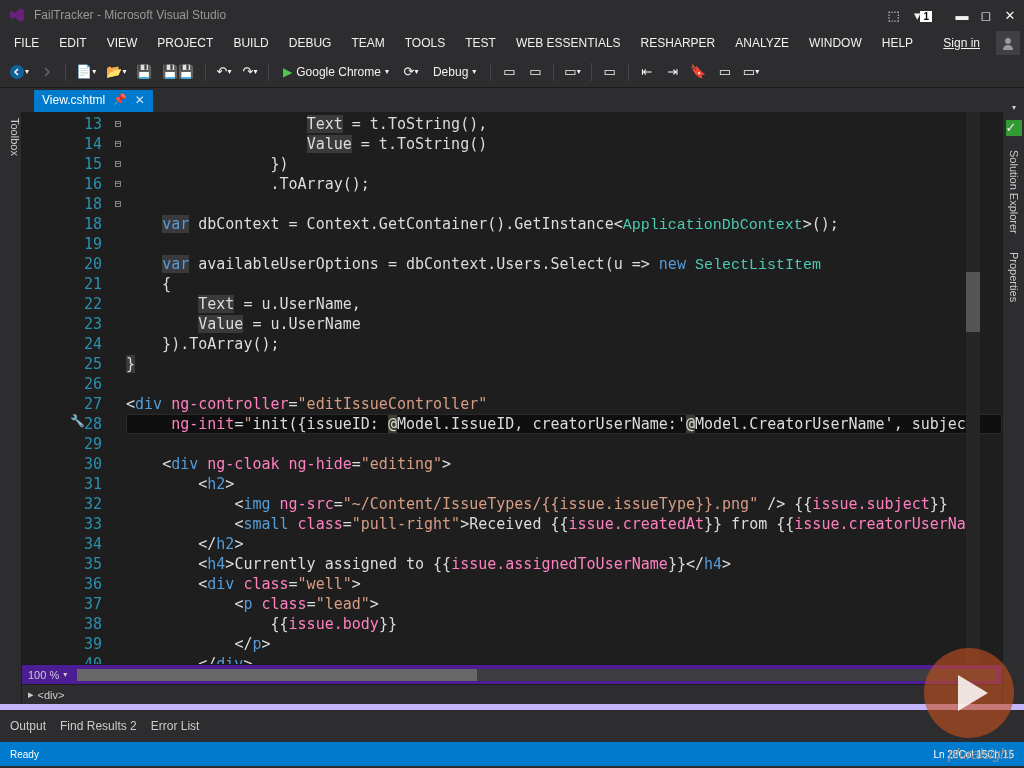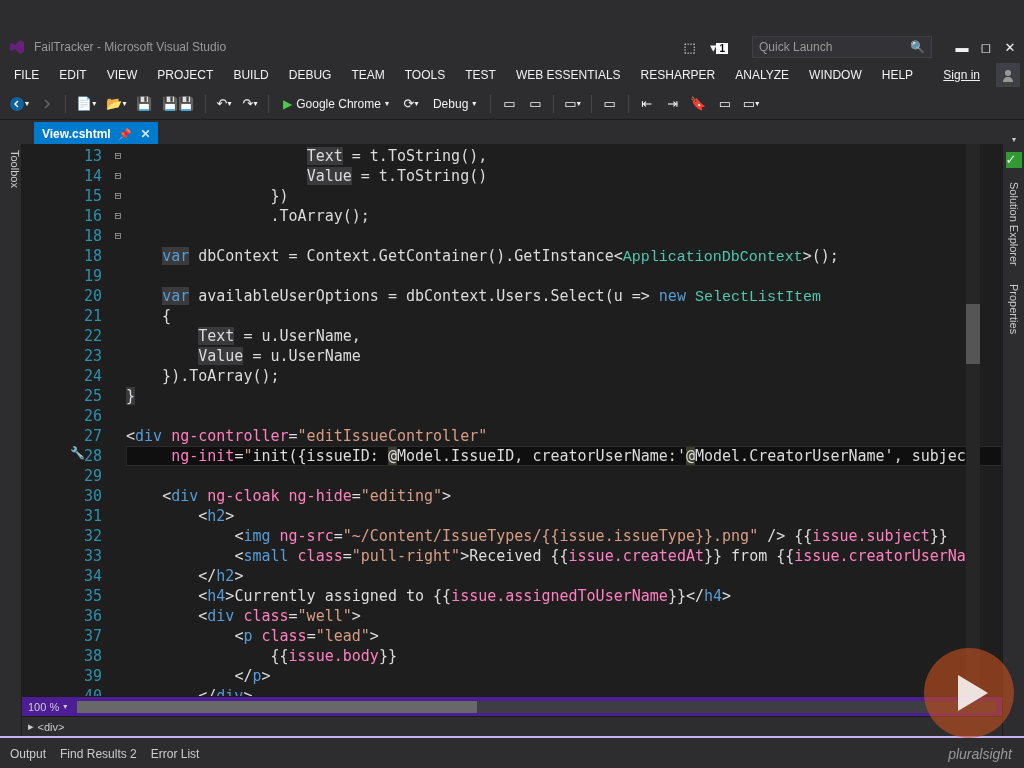--- a/index.html
+++ b/index.html
@@ -1,35 +1,35 @@
 <!DOCTYPE html>
 <html><head>
 <meta charset="utf-8">
 <style>
 * { margin:0; padding:0; box-sizing:border-box; }
 body { font-family:"Segoe UI",sans-serif; background:#2d2d30; color:#f1f1f1; width:1024px; height:768px; overflow:hidden; font-size:13px; position:relative; }
-.title-bar { height:30px; background:#2d2d30; display:flex; align-items:center; padding:0 8px;margin-top:32px; }
+.title-bar { height:30px; background:#2d2d30; display:flex; align-items:center; padding:0 8px; }
 .vs-logo { width:18px; height:18px; display:flex; align-items:center; justify-content:center; margin-right:8px; }
 .title-text { font-size:12px; color:#999; flex:1; }
 .title-icons { display:flex; gap:14px; align-items:center; }
 .notif-badge { background:#fff; color:#000; font-weight:bold; font-size:10px; padding:0 3px; display:inline-block; }
 .quick-launch { width:180px; height:22px; background:#333337; border:1px solid #3f3f46; padding:0 6px; color:#999; font-size:12px; display:flex; align-items:center; justify-content:space-between; margin-left:10px; }
 .win-btns { display:flex; gap:12px; margin-left:10px; }
 .win-btn { width:12px; height:12px; display:flex; align-items:center; justify-content:center; cursor:pointer; }
 .menu-bar { height:26px; background:#2d2d30; display:flex; align-items:center; padding:0 4px; gap:0; }
 .menu-item { padding:4px 10px; font-size:12px; color:#f1f1f1; cursor:pointer; }
 .menu-spacer { flex:1; }
 .signin { padding:4px 10px; font-size:12px;text-decoration:underline; }
 .user-icon { width:24px; height:24px; background:#3f3f46; margin-left:6px; display:flex; align-items:center; justify-content:center; }
 .toolbar { height:32px; background:#2d2d30; display:flex; align-items:center; padding:0 6px; gap:4px; border-bottom:1px solid #1c1c1c; }
 .tool-btn { height:22px; min-width:22px; display:flex; align-items:center; justify-content:center; cursor:pointer; padding:0 3px; }
 .tool-sep { width:1px; height:18px; background:#46464a; margin:0 3px; }
 .tool-dd { display:flex; align-items:center; gap:4px; padding:0 6px; height:22px; border:1px solid transparent; cursor:pointer; font-size:12px; }
 .tab-bar { height:24px; background:#2d2d30; display:flex; align-items:flex-end; padding-left:34px; }
-.tab { background:#007acc; color:#fff; padding:3px 8px; font-size:12px; display:flex; align-items:flex-end; gap:8px; height:22px;font-weight:bold; }
+.tab { background:#007acc; color:#fff; padding:3px 8px; font-size:12px; display:flex; align-items:flex-start; gap:8px; height:22px; }
 .tab-pin { color:#d0e6f5; font-size:11px; }
 .tab-close { color:#d0e6f5; cursor:pointer; }
 .tab-right { margin-left:auto; display:flex; gap:4px; padding-right:8px; align-items:center; }
 .main-area { display:flex; height:592px; background:#1e1e1e; position:relative; }
 .left-tool { width:22px; background:#2d2d30; writing-mode:vertical-rl; text-orientation:mixed; padding-top:6px; font-size:11px; color:#ccc; border-right:1px solid #1c1c1c; }
 .editor { flex:1; display:flex; flex-direction:column; background:#1e1e1e; overflow:hidden; }
 .code-area { flex:1; display:flex; font-family:Consolas,monospace; font-size:15px; overflow:hidden; position:relative; }
 .gutter { width:88px; text-align:right; padding-right:8px; color:#2b91af; background:#1e1e1e; user-select:none; line-height:20px; padding-top:2px; }
 .fold-col { width:16px; background:#1e1e1e; color:#888; line-height:20px; font-size:11px; text-align:center; padding-top:2px; }
 .fold-mark { color:#a0a0a0; }
@@ -44,21 +44,21 @@
 .punc { color:#dcdcdc; }
 .hl { background:#3a3a3c;margin-top:21px; }
 .right-tool { width:22px; background:#2d2d30; border-left:1px solid #1c1c1c; display:flex; flex-direction:column; align-items:center; gap:10px; padding-top:6px; }
 .right-tab { writing-mode:vertical-rl; font-size:11px; color:#ccc; padding:4px 0; }
 .scroll-map { position:absolute; right:22px; top:0; bottom:0; width:14px; background:#262626; }
 .scroll-thumb { position:absolute; top:160px; height:60px; width:14px; background:#555; }
 .zoom-bar { height:20px; background:#4c1d95; display:flex; align-items:center; font-size:11px; padding:0 6px; color:#ccc; border-top:1px solid #1c1c1c; }
 .hscroll { flex:1; height:12px; background:#3e3e42; margin-left:10px; position:relative; }
 .hscroll-thumb { position:absolute; left:0; width:400px; height:12px; background:#686868; }
 .breadcrumb-bar { height:20px; background:#2d2d30; font-size:11px; color:#ccc; padding:0 6px; display:flex; align-items:center; border-top:1px solid #1c1c1c; }
-.output-tabs { height:24px; background:#2d2d30; display:flex; align-items:center; gap:14px; padding:16px 10px; border-top:2px solid #c4b5fd; }
+.output-tabs { height:24px; background:#2d2d30; display:flex; align-items:center; gap:14px; padding:16px 10px; border-top:6px solid #c4b5fd; }
 .output-tab { font-size:12px; color:#ccc; cursor:pointer; }
 .status-bar { height:24px; background:#007acc; color:#fff; display:flex; align-items:center; padding:0 10px; font-size:10px; }
 .status-right { margin-left:auto; display:flex; }
 .play-watermark { position:absolute; right:10px; bottom:30px; width:90px; height:90px; border-radius:50%; background:rgba(200,80,30,0.6); display:flex; align-items:center; justify-content:center; }
 .play-tri { width:0; height:0; border-left:30px solid rgba(255,255,255,0.85); border-top:18px solid transparent; border-bottom:18px solid transparent; margin-left:8px; }
 .ps-logo { position:absolute; right:12px; bottom:6px; color:#999; font-size:14px; font-style:italic;margin-top:18px; }
 .chev { font-size:8px; }
 .caret-line { background:#0f0f0f; box-shadow:inset 0 0 0 1px #2a2a2a; }
 </style>
 </head>
@@ -67,24 +67,20 @@
 <div class="title-bar">
   <div class="vs-logo">
     <svg width="16" height="16" viewBox="0 0 16 16">
         <path fill="#68217a" d="M11 1L6 6 3 4 1 5v6l2 1 3-2 5 5 4-2V3z"></path>
       </svg>
   </div>
   <div class="title-text">FailTracker - Microsoft Visual Studio</div>
   <div class="title-icons">
     <span>⬚</span>
     <span>▾<span class="notif-badge">1</span></span>
-    <div class="quick-launch">
-      <span>Quick Launch</span>
-      <span>🔍</span>
-    </div>
     <div class="win-btns">
       <div class="win-btn">▬</div>
       <div class="win-btn">◻</div>
       <div class="win-btn">✕</div>
     </div>
   </div>
 </div>
 
 <div class="menu-bar">
   <div id="menu-items" style="display:flex">

